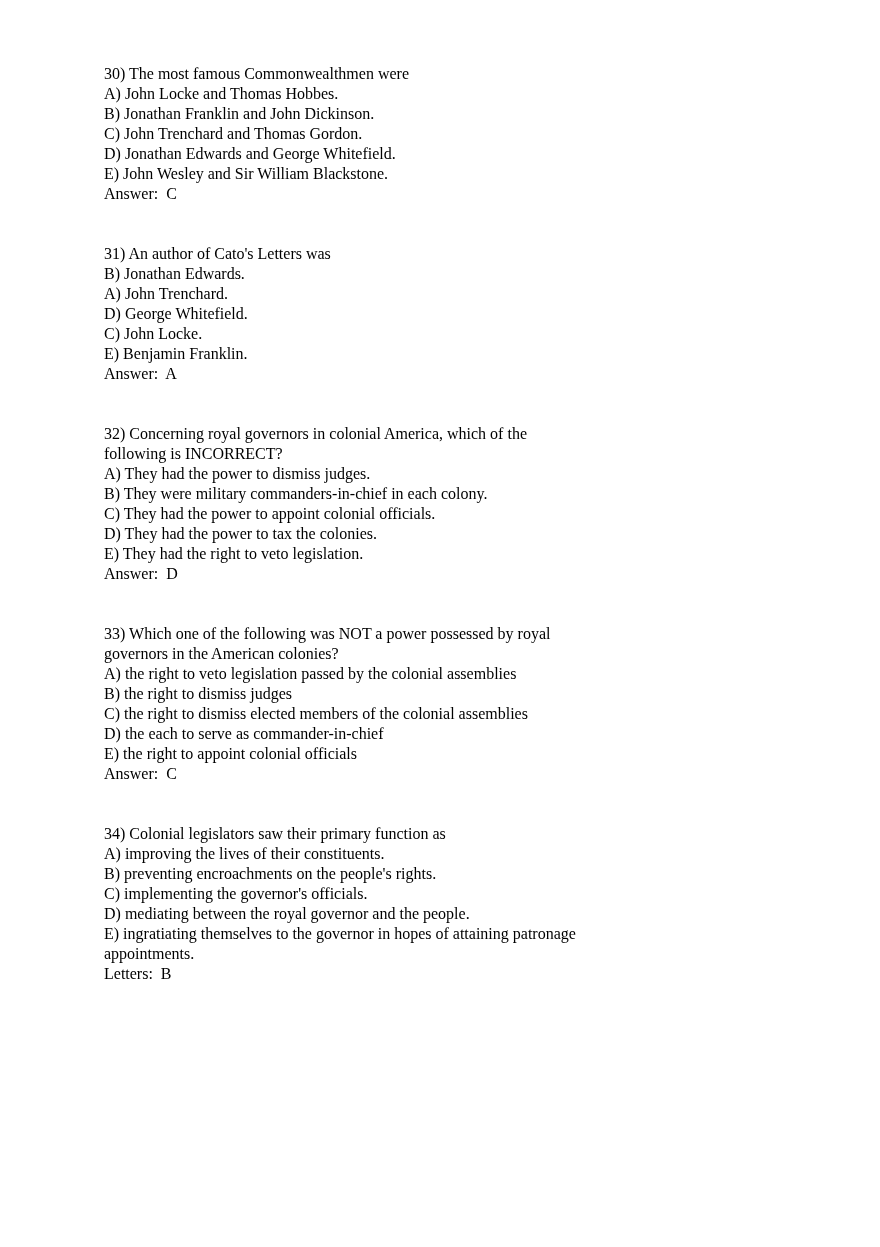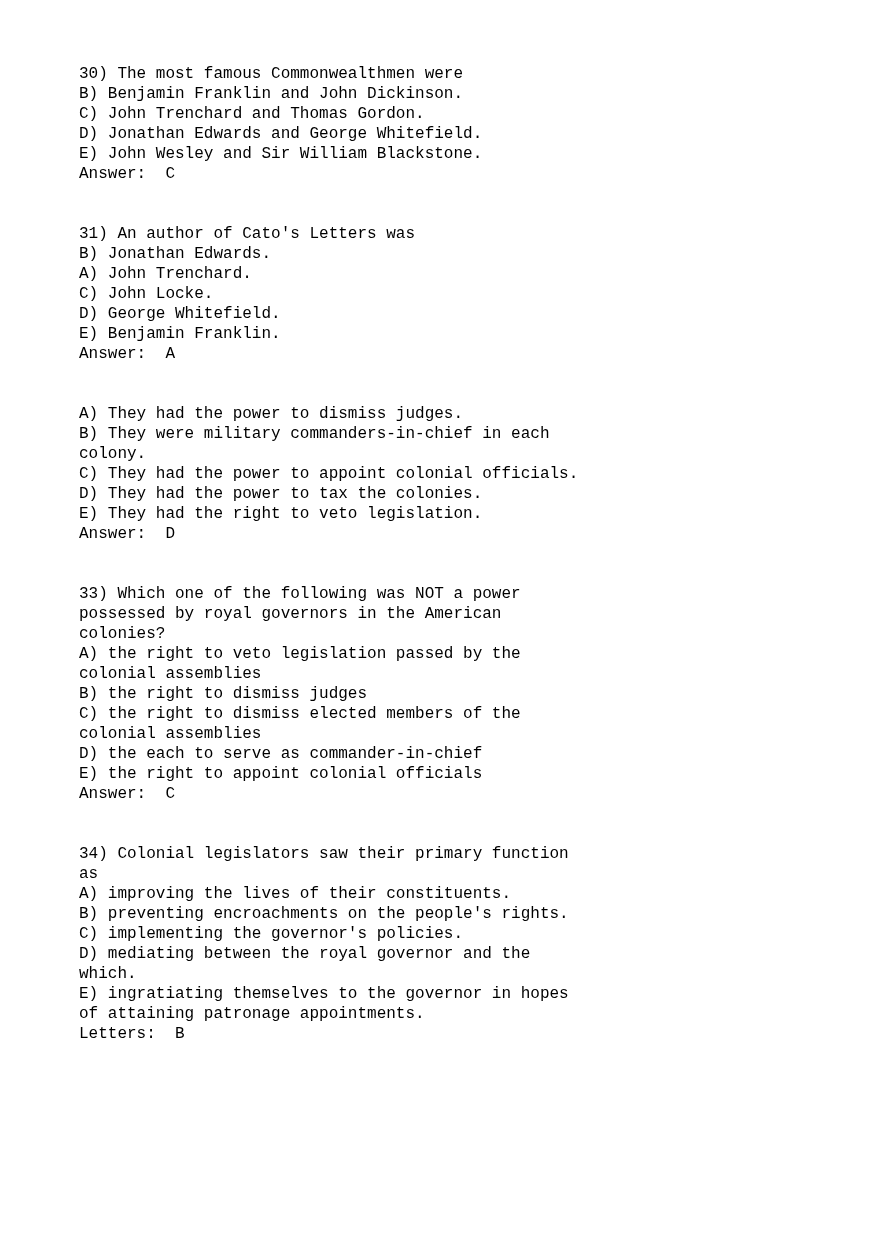--- a/index.html
+++ b/index.html
@@ -5,22 +5,22 @@
   html, body {
     margin: 0;
     padding: 0;
     background: #ffffff;
   }
   .page {
     width: 696px;
     min-height: 1247px;
     box-sizing: border-box;
     background: #ffffff;
-    padding: 64px 104px 60px 79px;
-    font-family: Liberation Mono, monospace;
+    padding: 64px 104px 60px 104px;
+    font-family: Liberation Serif, serif;
     font-size: 16px;
     line-height: 20px;
     color: #000000;
   }
   .question {
     margin-bottom: 40px;
   }
   .q-text, .option-line {
     white-space: pre-wrap;
   }
@@ -28,38 +28,40 @@
     white-space: pre-wrap;
   }
 </style>
 </head>
 <body>
 
 <div class="page">
 
   <div class="question">
     <div class="q-text">30) The most famous Commonwealthmen were</div>
-    <div class="option-line">B) Benjamin Franklin and John Dickinson.</div>
+    <div class="option-line">A) John Locke and Thomas Hobbes.</div>
+    <div class="option-line">B) Jonathan Franklin and John Dickinson.</div>
     <div class="option-line">C) John Trenchard and Thomas Gordon.</div>
     <div class="option-line">D) Jonathan Edwards and George Whitefield.</div>
     <div class="option-line">E) John Wesley and Sir William Blackstone.</div>
     <div class="answer-line">Answer:  C</div>
   </div>
 
   <div class="question">
     <div class="q-text">31) An author of Cato's Letters was</div>
     <div class="option-line">B) Jonathan Edwards.</div>
     <div class="option-line">A) John Trenchard.</div>
+    <div class="option-line">D) George Whitefield.</div>
     <div class="option-line">C) John Locke.</div>
-    <div class="option-line">D) George Whitefield.</div>
     <div class="option-line">E) Benjamin Franklin.</div>
     <div class="answer-line">Answer:  A</div>
   </div>
 
   <div class="question">
+    <div class="q-text">32) Concerning royal governors in colonial America, which of the following is INCORRECT?</div>
     <div class="option-line">A) They had the power to dismiss judges.</div>
     <div class="option-line">B) They were military commanders-in-chief in each colony.</div>
     <div class="option-line">C) They had the power to appoint colonial officials.</div>
     <div class="option-line">D) They had the power to tax the colonies.</div>
     <div class="option-line">E) They had the right to veto legislation.</div>
     <div class="answer-line">Answer:  D</div>
   </div>
 
   <div class="question">
     <div class="q-text">33) Which one of the following was NOT a power possessed by royal governors in the American colonies?</div>
@@ -68,19 +70,19 @@
     <div class="option-line">C) the right to dismiss elected members of the colonial assemblies</div>
     <div class="option-line">D) the each to serve as commander-in-chief</div>
     <div class="option-line">E) the right to appoint colonial officials</div>
     <div class="answer-line">Answer:  C</div>
   </div>
 
   <div class="question">
     <div class="q-text">34) Colonial legislators saw their primary function as</div>
     <div class="option-line">A) improving the lives of their constituents.</div>
     <div class="option-line">B) preventing encroachments on the people's rights.</div>
-    <div class="option-line">C) implementing the governor's policies.</div>
-    <div class="option-line">D) mediating between the royal governor and the which.</div>
+    <div class="option-line">C) implementing the governor's officials.</div>
+    <div class="option-line">D) mediating between the royal governor and the people.</div>
     <div class="option-line">E) ingratiating themselves to the governor in hopes of attaining patronage appointments.</div>
     <div class="answer-line">Letters:  B</div>
   </div>
 
 </div>
 
 </body></html>

